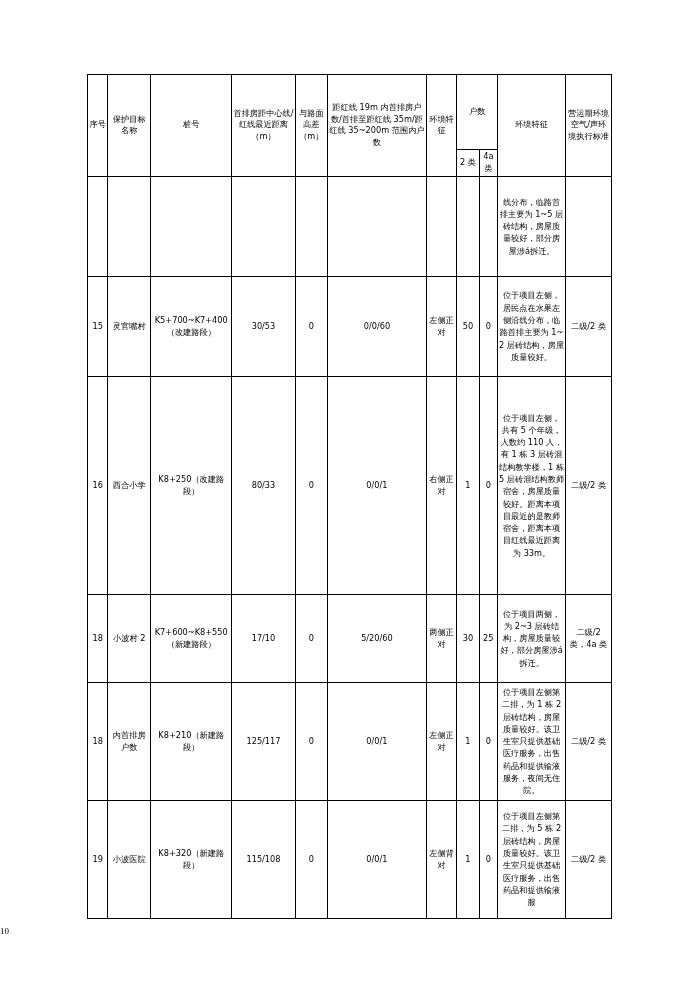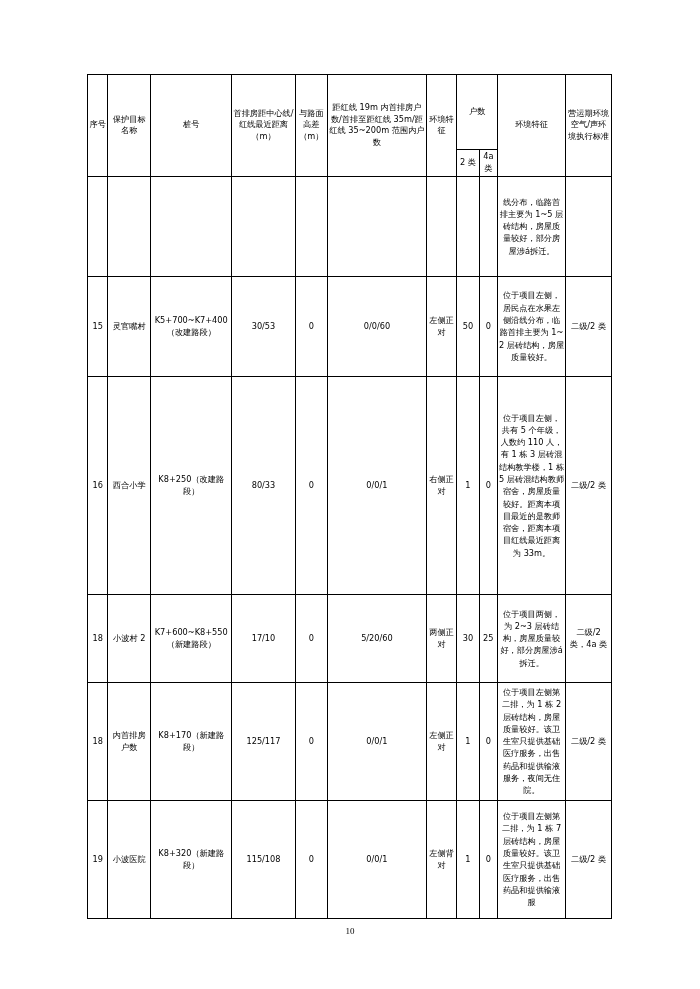--- a/index.html
+++ b/index.html
@@ -66,21 +66,21 @@
   }
   .vert-narrow {
     font-size: 8.2px;
     line-height: 1.45;
   }
   .page-number {
     position: absolute;
     left: 0;
     right: 0;
     top: 926px;
-    text-align: center;
+    text-align: left;
     font-size: 9px;
     font-family: "Liberation Serif", serif;
   }
   .nowrap-num { white-space: nowrap; }
 </style>
 </head>
 <body>
 
 <div class="page">
 
@@ -166,41 +166,41 @@
           <td>5/20/60</td>
           <td class="vert-narrow">两侧正对</td>
           <td>30</td>
           <td>25</td>
           <td class="tall-note">位于项目两侧，为 2~3 层砖结构，房屋质量较好，部分房屋涉á拆迁。</td>
           <td>二级/2 类，4a 类</td>
         </tr>
         <tr style="height:118px">
           <td>18</td>
           <td>内首排房户数</td>
-          <td>K8+170（新建路段）</td>
+          <td>K8+210（新建路段）</td>
           <td class="nowrap-num">125/117</td>
           <td>0</td>
           <td>0/0/1</td>
           <td class="vert-narrow">左侧正对</td>
           <td>1</td>
           <td>0</td>
           <td class="tall-note">位于项目左侧第二排，为 1 栋 2 层砖结构，房屋质量较好。该卫生室只提供基础医疗服务，出售药品和提供输液服务，夜间无住院。</td>
           <td>二级/2 类</td>
         </tr>
         <tr style="height:118px">
           <td>19</td>
           <td>小波医院</td>
           <td>K8+320（新建路段）</td>
           <td class="nowrap-num">115/108</td>
           <td>0</td>
           <td>0/0/1</td>
           <td class="vert-narrow">左侧背对</td>
           <td>1</td>
           <td>0</td>
-          <td class="tall-note">位于项目左侧第二排，为 1 栋 7 层砖结构，房屋质量较好。该卫生室只提供基础医疗服务，出售药品和提供输液服</td>
+          <td class="tall-note">位于项目左侧第二排，为 5 栋 2 层砖结构，房屋质量较好。该卫生室只提供基础医疗服务，出售药品和提供输液服</td>
           <td>二级/2 类</td>
         </tr>
       </tbody>
     </table>
   </div>
 
   <div class="page-number">10</div>
 
 </div>
 

